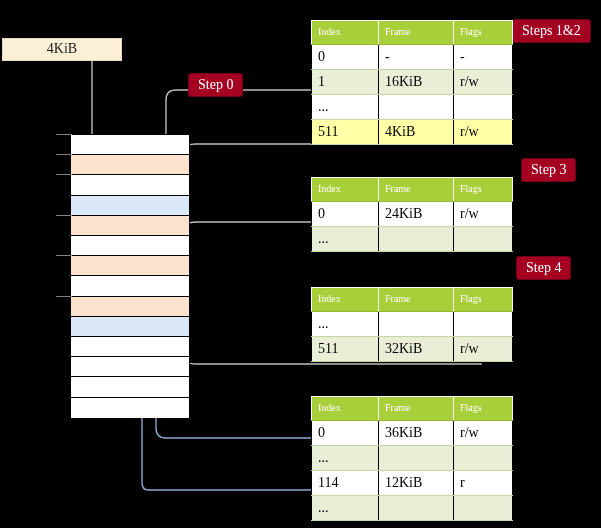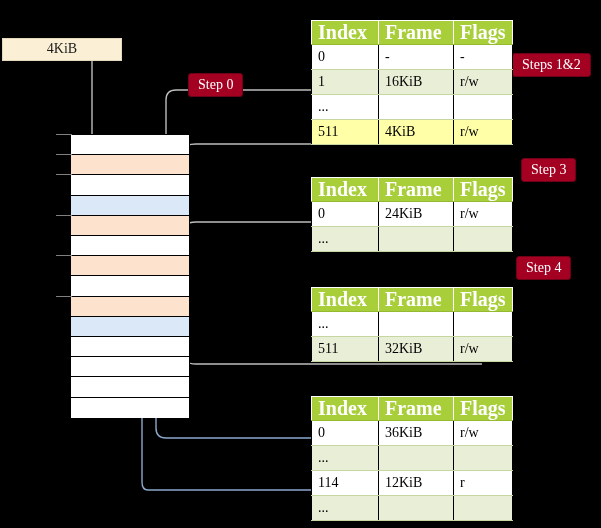--- a/index.html
+++ b/index.html
@@ -41,26 +41,26 @@
   .ptable{
     position:absolute;
     border-collapse:collapse;
     background:#ffffff;
     font-size:13.5px;
     border:1px solid #c9d6a6;
   }
   .ptable th{
     background:#a8ce3a;
     color:#ffffff;
-    font-weight:bold;
+    font-weight:normal;
     text-align:left;
     padding:2px 6px 3px 6px;
     border:1px solid #ffffff;
     border-bottom:1px solid #94b933;
-    font-size:20px;
+    font-size:10px;
     line-height:18px;
     white-space:nowrap;
   }
   .ptable td{
     padding:2px 6px 3px 6px;
     border:1px solid #000000;
     border-right-color:#000000;
     border-left-color:#000000;
     border-top:1px solid #c6d6a0;
     border-bottom:1px solid #c6d6a0;
@@ -147,21 +147,21 @@
     </g>
   </svg>
 
   <div class="framebox" style="left:2px;top:38px;width:118px;height:21px;">
     <span>4KiB</span>
   </div>
 
   <div class="badge" style="left:188px;top:41px;margin-top:32px;">
     <span>Step 0</span>
   </div>
-  <div class="badge" style="left:512px;top:19px;margin-top:34px;">
+  <div class="badge" style="left:512px;top:19px;">
     <span>Steps 1&amp;2</span>
   </div>
   <div class="badge" style="left:521px;top:158px;">
     <span>Step 3</span>
   </div>
   <div class="badge" style="left:516px;top:256px;">
     <span>Step 4</span>
   </div>
 
   <div class="memory" id="memory-col" style="left:70px;top:134px;width:120px;height:283px;">

